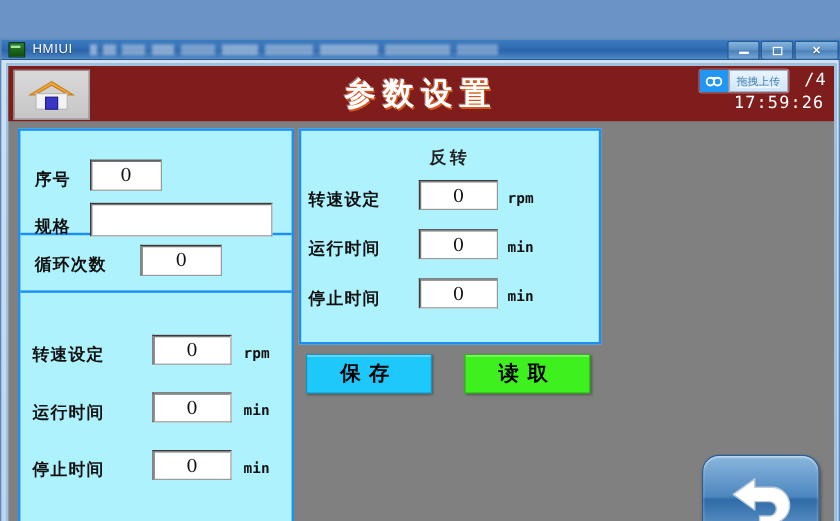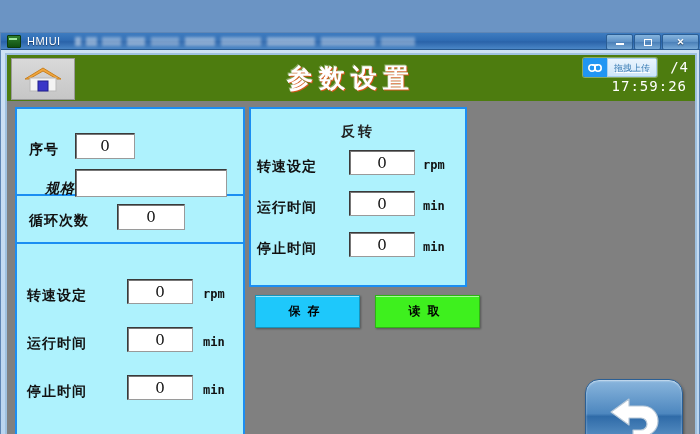--- a/index.html
+++ b/index.html
@@ -65,21 +65,21 @@
   .mx-glyph{width:8px;height:7px;border:1px solid #fff;box-sizing:border-box;}
   
   .hmi{
     position:absolute;left:4px;top:20px;width:692px;height:410px;
     box-sizing:border-box;
     border:2px solid #9fc1e0;
     background:#808080;
   }
   .header{
     position:absolute;left:0;top:0;width:100%;height:46px;
-    background:#4d7c0f;
+    background:#7f1d1d;
   }
   .home-btn{
     position:absolute;left:4px;top:3px;width:62px;height:40px;
     background:linear-gradient(180deg,#d9d9d9 0%,#c6c6c6 100%);
     border:1px solid #9a9a9a;
     display:flex;align-items:center;justify-content:center;
   }
   .page-title{
     position:absolute;left:0;top:0;width:100%;height:46px;
     display:flex;align-items:center;justify-content:center;
@@ -112,21 +112,21 @@
     border:1px solid #a8cfee;box-sizing:border-box;
     filter:blur(.35px);
   }
   
   .panel{
     position:absolute;box-sizing:border-box;
     background:#aef2fd;
     border:2px solid #1b8ef2;
   }
   .panel-left{left:8px;top:52px;width:230px;height:330px;}
-  .panel-mid{left:242px;top:52px;width:218px;height:180px;}
+  .panel-mid{left:242px;top:52px;width:252px;height:180px;}
   .panel-right{left:460px;top:52px;width:226px;height:245px;}
   .divider{
     position:absolute;left:0;width:100%;height:0;
     border-top:2px solid #1b8ef2;
   }
   .group-title{
     position:absolute;width:100%;text-align:center;
     font-size:14px;color:#222;letter-spacing:3px;
     font-family:"DejaVu Serif",serif;font-weight:bold;
   }
@@ -145,27 +145,27 @@
     font-family:"DejaVu Serif",serif;
   }
   .unit{
     position:absolute;font-size:12px;font-weight:bold;color:#111;
     font-family:"DejaVu Sans Mono",monospace;
   }
   
   .act-btn{
     position:absolute;box-sizing:border-box;height:33px;width:105px;
     display:flex;align-items:center;justify-content:center;
-    font-size:12px;font-weight:bold;letter-spacing:7px;color:#000;
+    font-size:17px;font-weight:bold;letter-spacing:7px;color:#000;
     font-family:"DejaVu Serif",serif;
     border:1px solid rgba(0,0,0,.25);
     box-shadow:inset 0 1px 0 rgba(255,255,255,.55), 1px 1px 2px rgba(0,0,0,.35);
   }
   .btn-save{left:248px;top:240px;background:#1ec8fb;}
-  .btn-read{left:368px;top:240px;background:#3ef01e;}
+  .btn-read{left:380px;top:240px;background:#3ef01e;}
   .back-btn{
     position:absolute;right:12px;bottom:10px;width:96px;height:70px;
     border-radius:14px;
     background:linear-gradient(180deg,#8ab6dd 0%,#4d87bf 48%,#2f6ba8 52%,#6fa3d2 100%);
     border:1px solid #2b5f94;
     box-shadow:inset 0 1px 2px rgba(255,255,255,.6), 1px 2px 3px rgba(0,0,0,.4);
     display:flex;align-items:center;justify-content:center;
   }
 </style>
 </head>
@@ -217,21 +217,21 @@
       </div>
     </div>
 
     <div class="panel panel-left">
       <div class="divider" style="top:85px;"></div>
       <div class="divider" style="top:133px;"></div>
 
       <div class="lbl" style="left:12px;top:32px;">序号</div>
       <div class="fld" style="left:58px;top:24px;width:60px;height:26px;">0</div>
 
-      <div class="lbl" style="left:28px;top:71px;font-style:italic;">规格</div>
+      <div class="lbl" style="left:12px;top:71px;">规格</div>
       <div class="fld" style="left:58px;top:60px;width:152px;height:28px;"></div>
 
       <div class="lbl" style="left:12px;top:103px;">循环次数</div>
       <div class="fld" style="left:100px;top:95px;width:68px;height:26px;">0</div>
 
 
       <div class="lbl" style="left:10px;top:178px;">转速设定</div>
       <div class="fld" style="left:110px;top:170px;width:66px;height:25px;">0</div>
       <div class="unit" style="left:186px;top:178px;">rpm</div>
 

